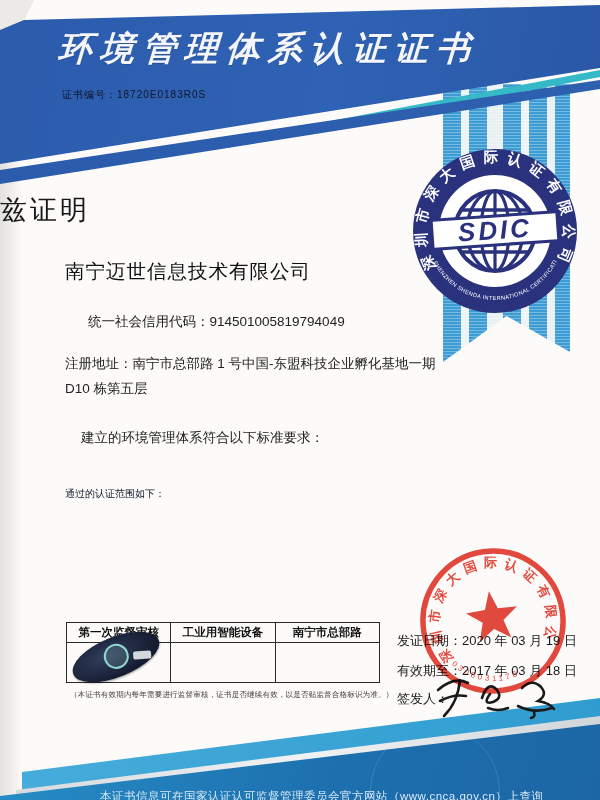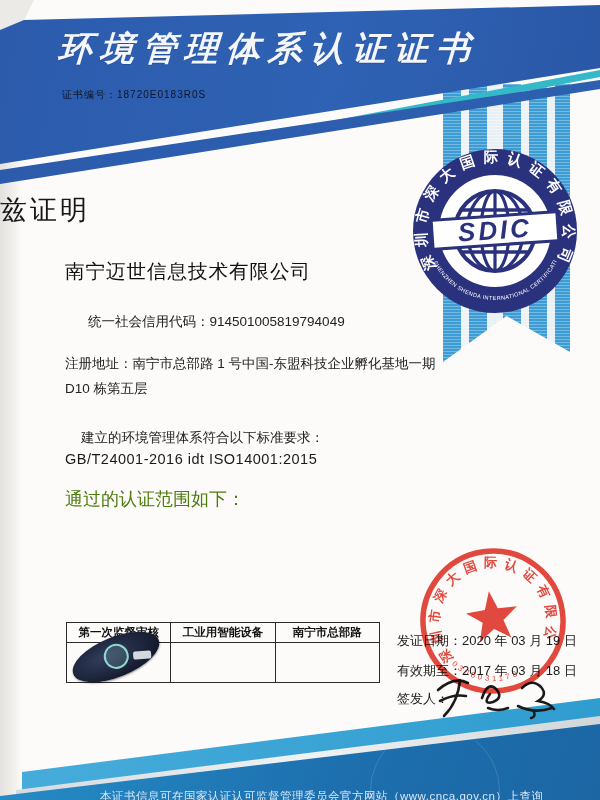--- a/index.html
+++ b/index.html
@@ -39,21 +39,21 @@
 
   
   .body-txt { color:#1e1e1e; z-index:5; position:absolute; }
   .certify { left:0; top:192px; width:460px; text-align:left; font-size:27px;
     letter-spacing:3px; color:#171717; }
   .company { left:65px; top:258px; font-size:19.5px; letter-spacing:1px; color:#101010; }
   .credit  { left:65px; top:313px; font-size:13.5px; color:#222;margin-left:23px; }
   .address { left:65px; top:352px; width:394px; font-size:13.5px; line-height:1.85; color:#222; }
   .std-intro { left:81px; top:429px; font-size:13.5px; color:#222; }
   .std-code  { left:65px; top:451px; font-size:14.5px; letter-spacing:.5px; color:#1a1a1a; }
-  .scope-intro { left:65px; top:487px; font-size:18px; color:#4d7c0f; }
+  .scope-intro { left:65px; top:487px; font-size:10px; color:#0f172a; }
   .scope-text  { left:65px; top:504px; width:394px; font-size:15px; line-height:1.5; color:#1a1a1a; }
 
   
   .audit { position:absolute; left:66px; top:622px; width:314px; z-index:5;
     border-collapse:collapse; table-layout:fixed; }
   .audit th, .audit td { border:1.6px solid #2a2a2a; }
   .audit th { height:20px; font-size:11.5px; font-weight:bold; color:#111; text-align:center; }
   .audit td { height:40px; }
   .holo-sticker { position:absolute; left:70px; top:637px; width:92px; height:40px; z-index:6;
     border-radius:50%; transform:rotate(-22deg);
@@ -132,41 +132,41 @@
       <rect x="22" y="70" width="126" height="29" fill="#ffffff" stroke="#2a317d" stroke-width="3"></rect>
       <text x="85" y="93" text-anchor="middle" font-size="26" font-weight="bold" font-style="italic" letter-spacing="3" fill="#2a317d">SDIC</text>
     </g>
   </svg>
 
   <div class="body-txt certify">兹证明</div>
   <div class="body-txt company">南宁迈世信息技术有限公司</div>
   <div class="body-txt credit"><span>统一社会信用代码：</span><span>914501005819794049</span></div>
   <div class="body-txt address">注册地址：南宁市总部路 1 号中国-东盟科技企业孵化基地一期 D10 栋第五层</div>
   <div class="body-txt std-intro">建立的环境管理体系符合以下标准要求：</div>
-  <div class="body-txt std-code">GB/T24001-2016 idt ISO14001:2015</div>
   <div class="body-txt scope-intro">通过的认证范围如下：</div>
 
   <table class="audit">
     <tbody>
         <tr>
       <th>第一次监督审核</th>
       <th>工业用智能设备</th>
       <th>南宁市总部路</th>
     </tr>
     <tr>
       <td></td>
       <td></td>
       <td></td>
     </tr>
   </tbody>
     </table>
   <div class="holo-sticker">
     <div class="holo-ring"></div>
     <div class="holo-mark"></div>
   </div>
+  <div class="audit-note">（本证书有效期内每年需要进行监督审核，证书是否继续有效，以是否贴监督合格标识为准。）</div>
 
   <div class="issue-line"><span>发证日期：</span><span>2020 年 03 月 19 日</span></div>
   <div class="valid-line"><span>有效期至：</span><span>2017 年 03 月 18 日</span></div>
   <div class="signer-label">签发人：</div>
 
   <svg class="signature" width="130" height="52" viewBox="0 0 130 52">
     <g fill="none" stroke="#1a1a1a" stroke-width="2.6" stroke-linecap="round">
       <path d="M8 22 q16 -14 30 -7"></path>
       <path d="M10 33 q13 -7 26 -5"></path>
       <path d="M30 12 q-2 22 -16 36"></path>

